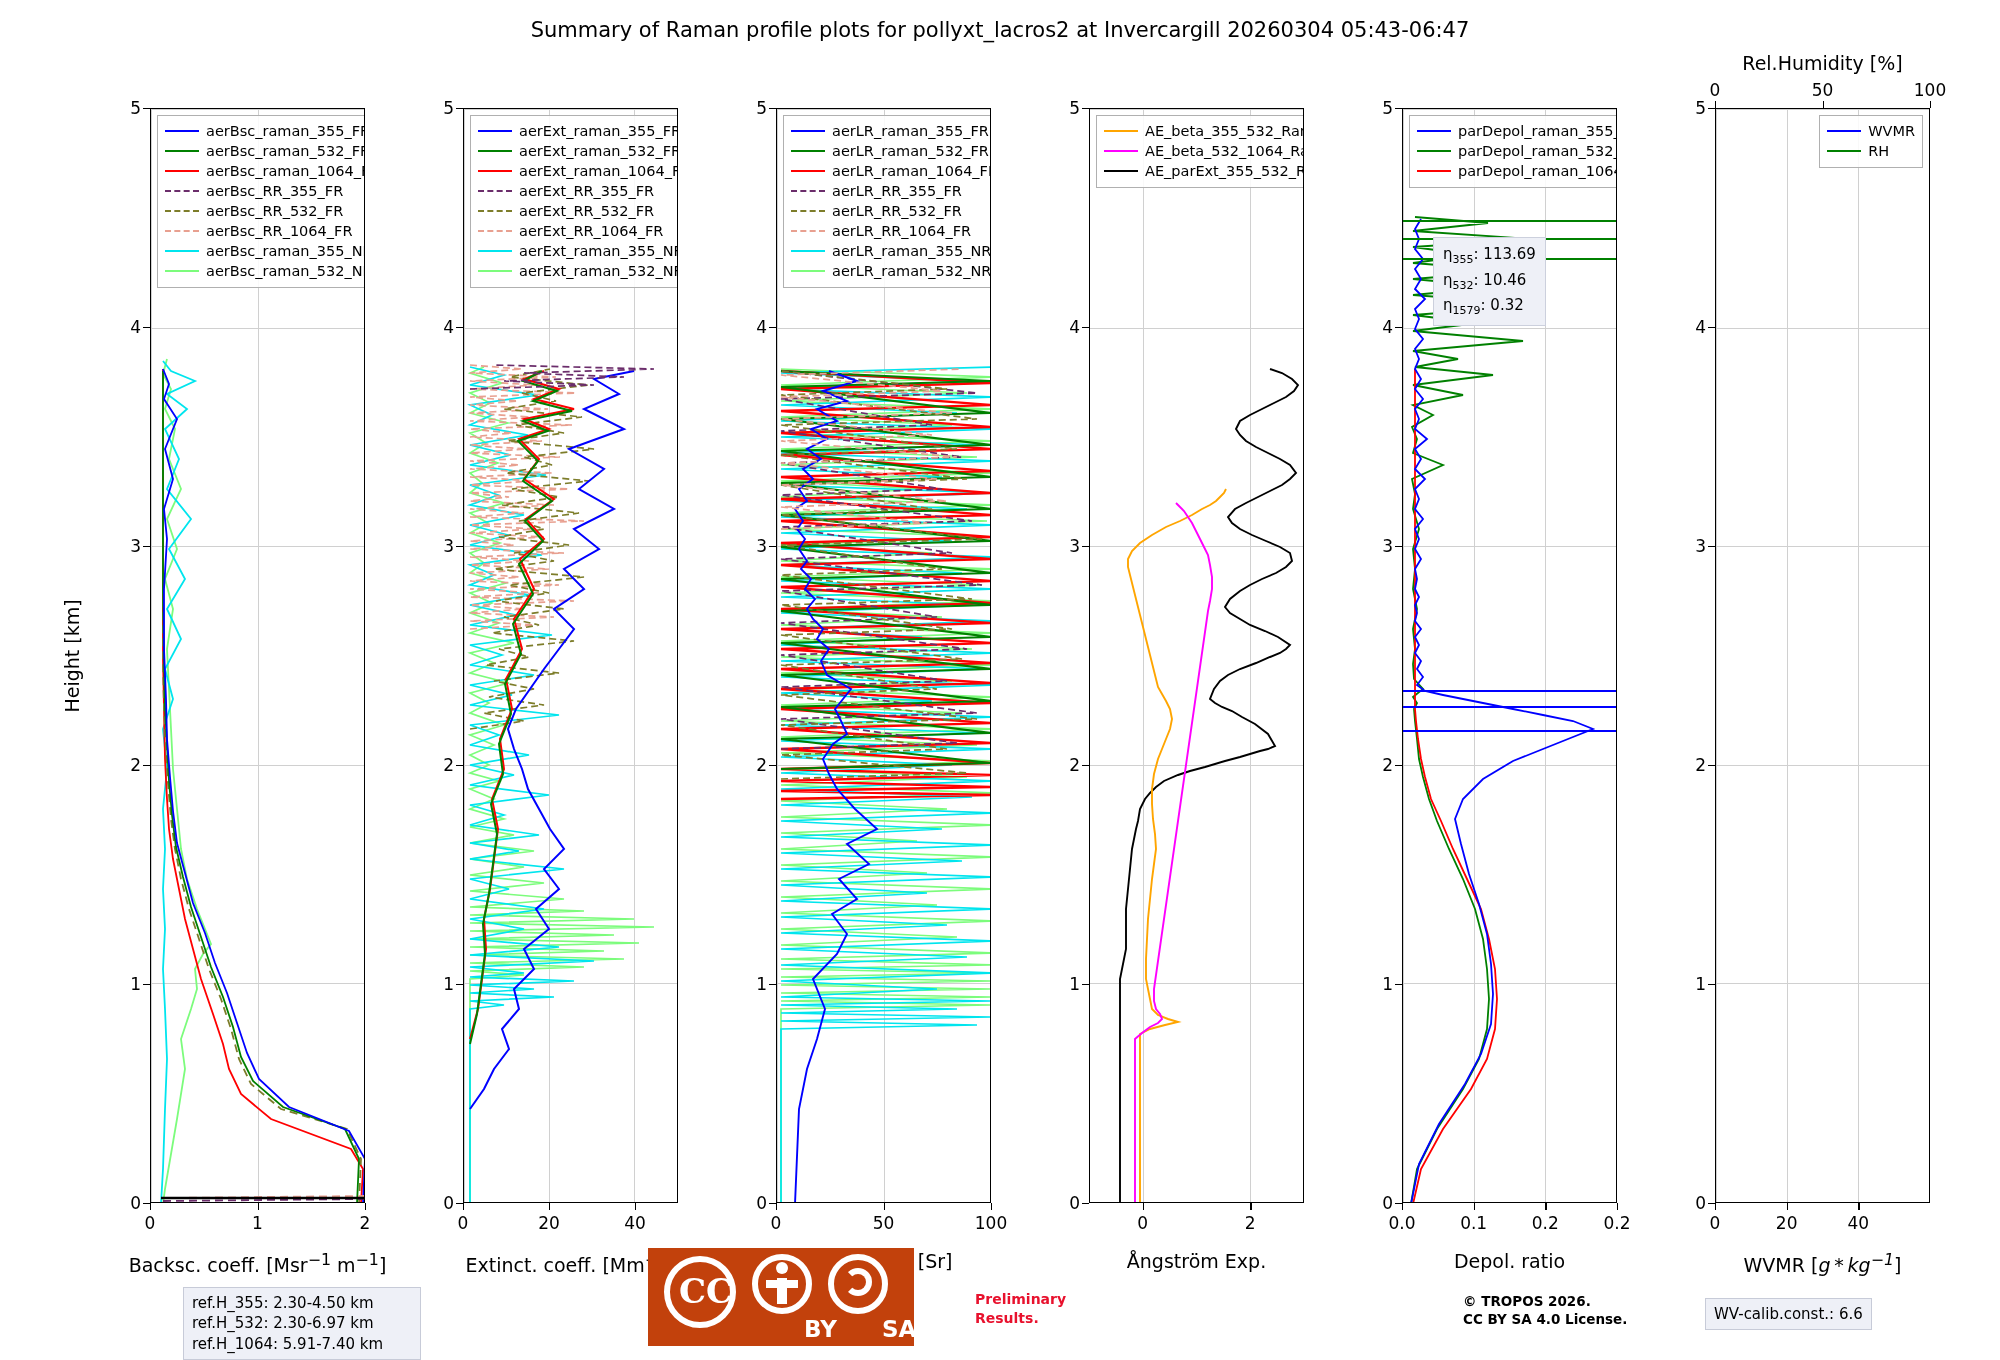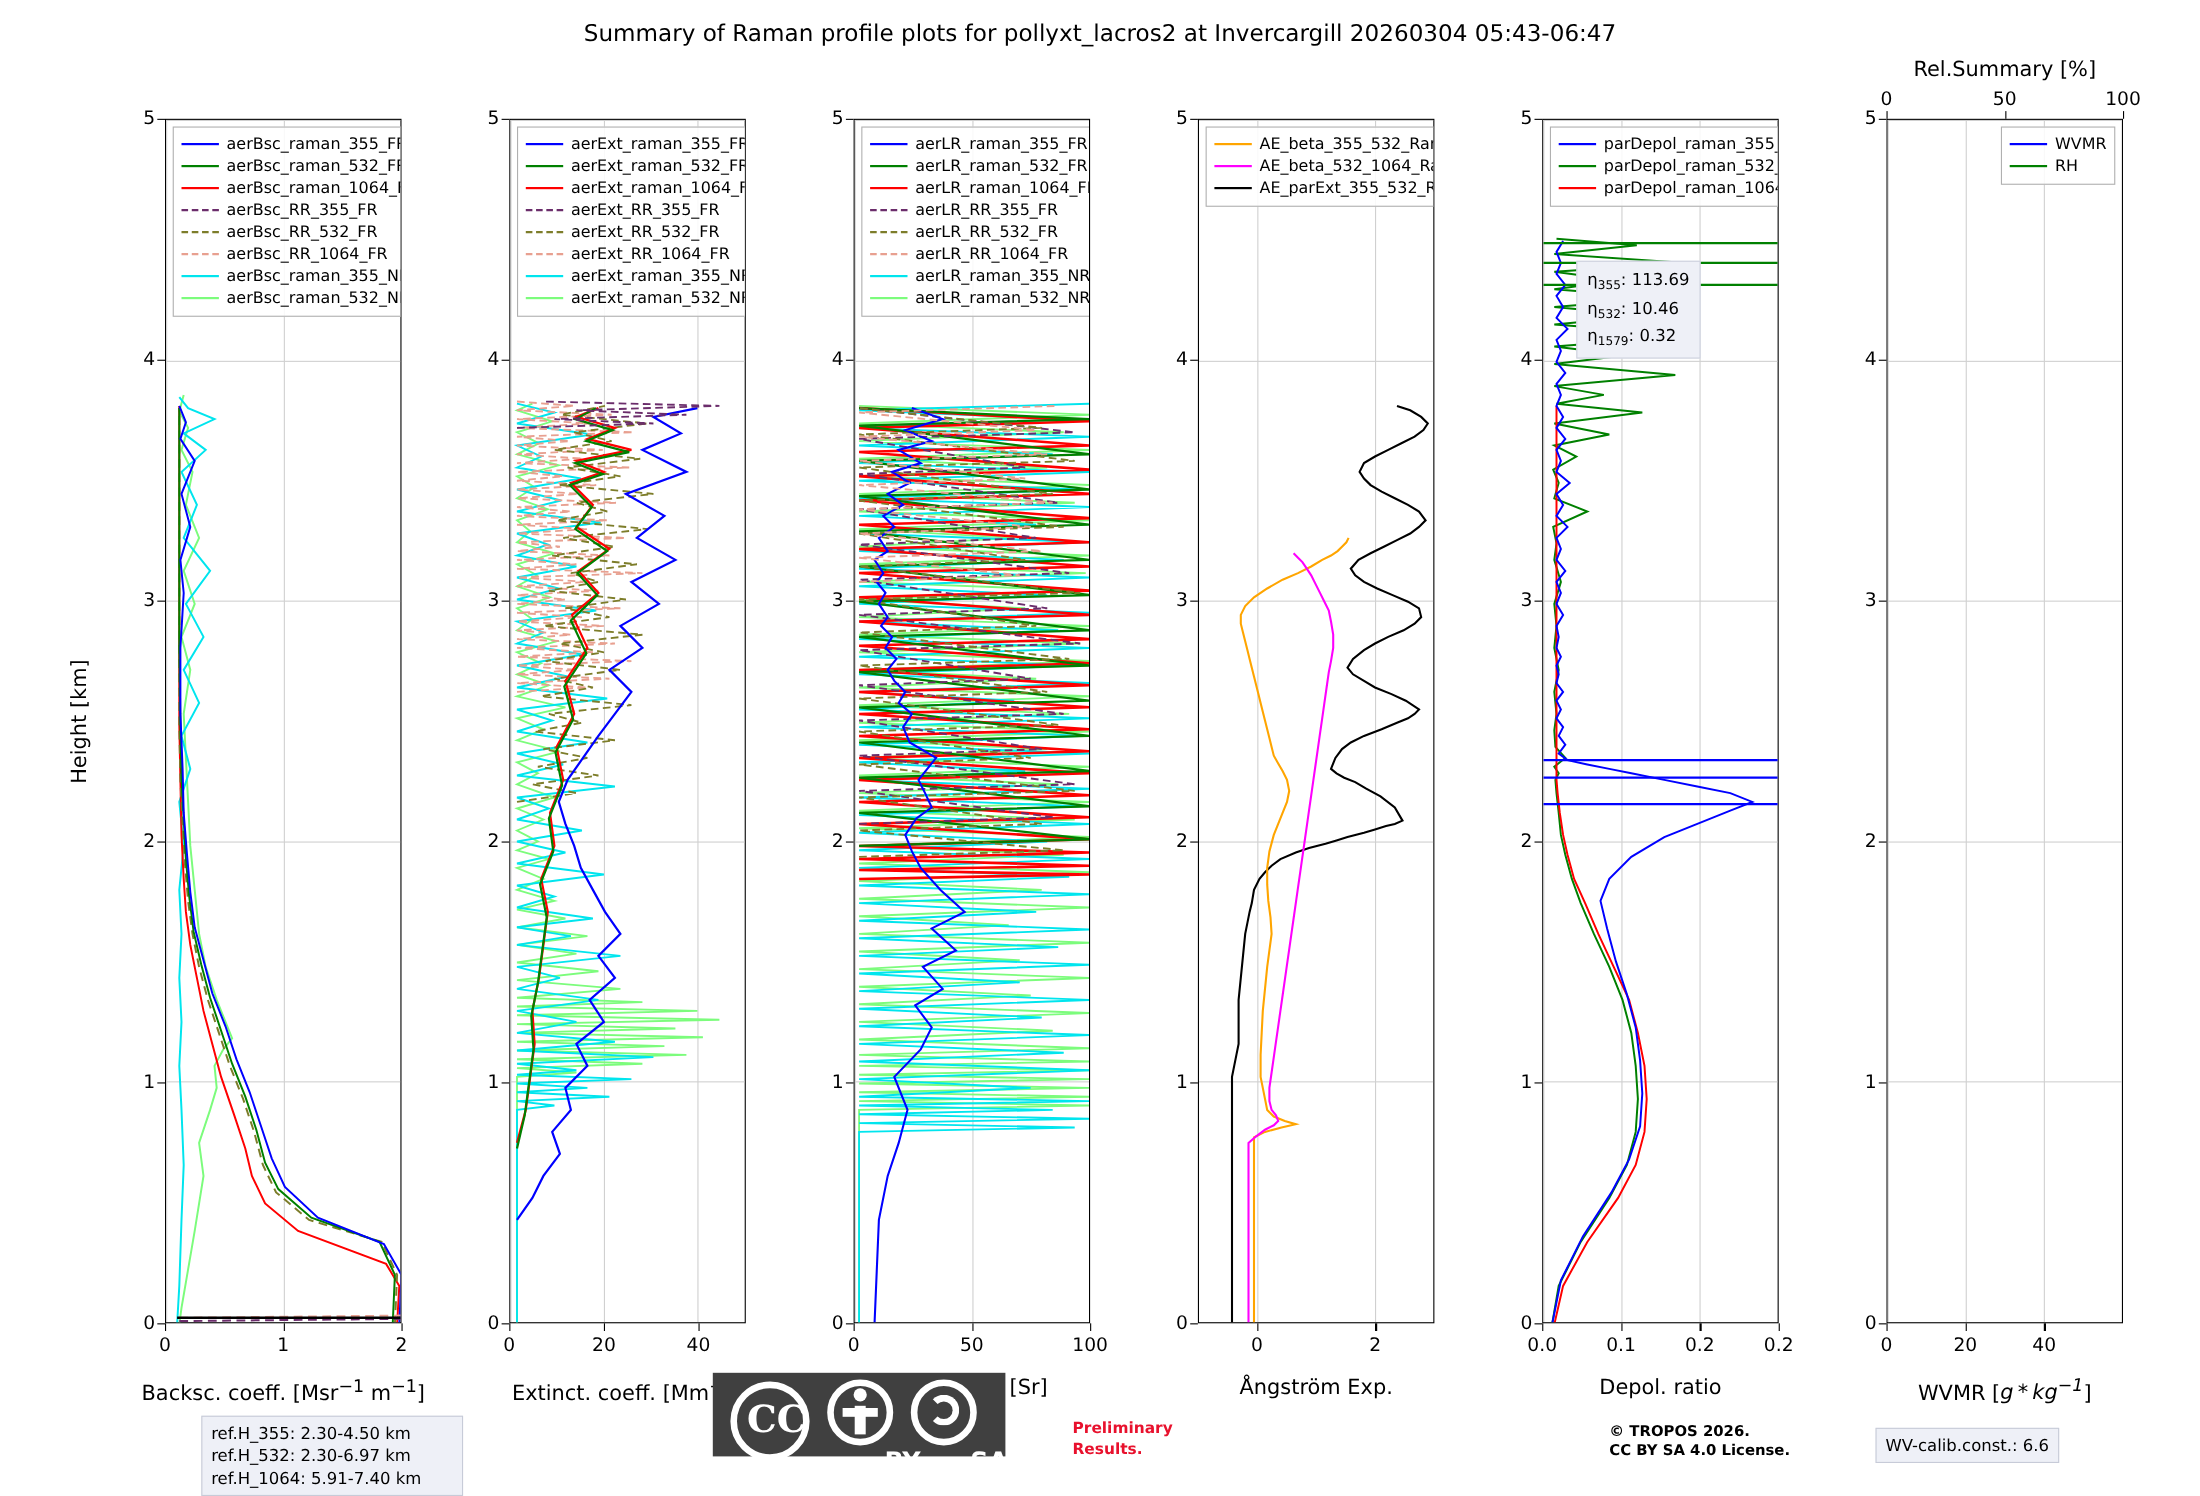--- a/index.html
+++ b/index.html
@@ -15,21 +15,21 @@
   .xtickmark{position:absolute;top:100%;height:7px;width:1.3px;background:#000;}
   .xtop{position:absolute;bottom:100%;transform:translateX(-50%);padding-bottom:8px;font-size:17px;white-space:nowrap;}
   .xtopmark{position:absolute;bottom:100%;height:7px;width:1.3px;background:#000;}
   .xlabel{position:absolute;top:100%;margin-top:47px;left:50%;transform:translateX(-50%);font-size:19px;white-space:nowrap;}
   .toplabel{position:absolute;bottom:100%;margin-bottom:34px;left:50%;transform:translateX(-50%);font-size:19px;white-space:nowrap;}
   .ylabel{position:absolute;left:-78px;top:50%;transform:translate(-50%,-50%) rotate(-90deg);font-size:19px;white-space:nowrap;}
   .legend{position:absolute;top:6px;left:6px;background:rgba(255,255,255,0.86);border:1px solid #b0b0b0;padding:5px 7px 6px 7px;font-size:14.5px;z-index:30;}
   .legend .row{display:flex;align-items:center;height:20px;white-space:nowrap;}
   .legend .ln{width:34px;height:0;border-top-width:2px;margin-right:7px;flex:none;}
   .note{position:absolute;background:#eef0f7;border:1px solid #c7cbd8;font-size:15px;padding:5px 8px;line-height:1.35;}
-  .ccblock{position:absolute;left:648px;top:1248px;width:266px;height:76px;background:#404040;}
+  .ccblock{position:absolute;left:648px;top:1248px;width:266px;height:98px;background:#c2410c;}
   .cccircle{position:absolute;border:6px solid #fff;border-radius:50%;box-sizing:border-box;}
   .cctext{position:absolute;color:#fff;font-weight:bold;font-size:23px;margin-left:42px;}
   .prelim{position:absolute;left:975px;top:1290px;color:#e8112d;font-size:14px;font-weight:bold;line-height:1.35;}
   .tropos{position:absolute;left:1463px;top:1292px;color:#000;font-size:13.5px;font-weight:bold;line-height:1.35;}
   svg{position:absolute;left:0;top:0;overflow:visible;}
   .eta{position:absolute;left:30px;top:128px;background:#eef0f7;border:1px solid #ccd0dd;font-size:15px;padding:5px 9px;line-height:1.5;z-index:25;}
   .eta sub{font-size:11px;}
 </style>
 </head>
 <body>
@@ -430,21 +430,21 @@
   <div class="xtick" style="left:33.33%">20</div>
     <div class="xtickmark" style="left:33.33%"></div>
   <div class="xtick" style="left:66.66%">40</div>
     <div class="xtickmark" style="left:66.66%"></div>
   <div class="xtop" style="left:0%">0</div>
     <div class="xtopmark" style="left:0%"></div>
   <div class="xtop" style="left:50%">50</div>
     <div class="xtopmark" style="left:50%"></div>
   <div class="xtop" style="left:100%">100</div>
     <div class="xtopmark" style="left:100%"></div>
-  <div class="toplabel">Rel.Summary [%]</div>
+  <div class="toplabel">Rel.Humidity [%]</div>
   <div class="xlabel">WVMR [<i>g * kg<sup>−1</sup></i>]</div>
 </div>
 
 <div class="note" style="left:183px;top:1287px;width:220px;">
   <div>ref.H_355: 2.30-4.50 km</div>
   <div>ref.H_532: 2.30-6.97 km</div>
   <div>ref.H_1064: 5.91-7.40 km</div>
 </div>
 
 <div class="note" style="left:1705px;top:1298px;">WV-calib.const.: 6.6</div>

